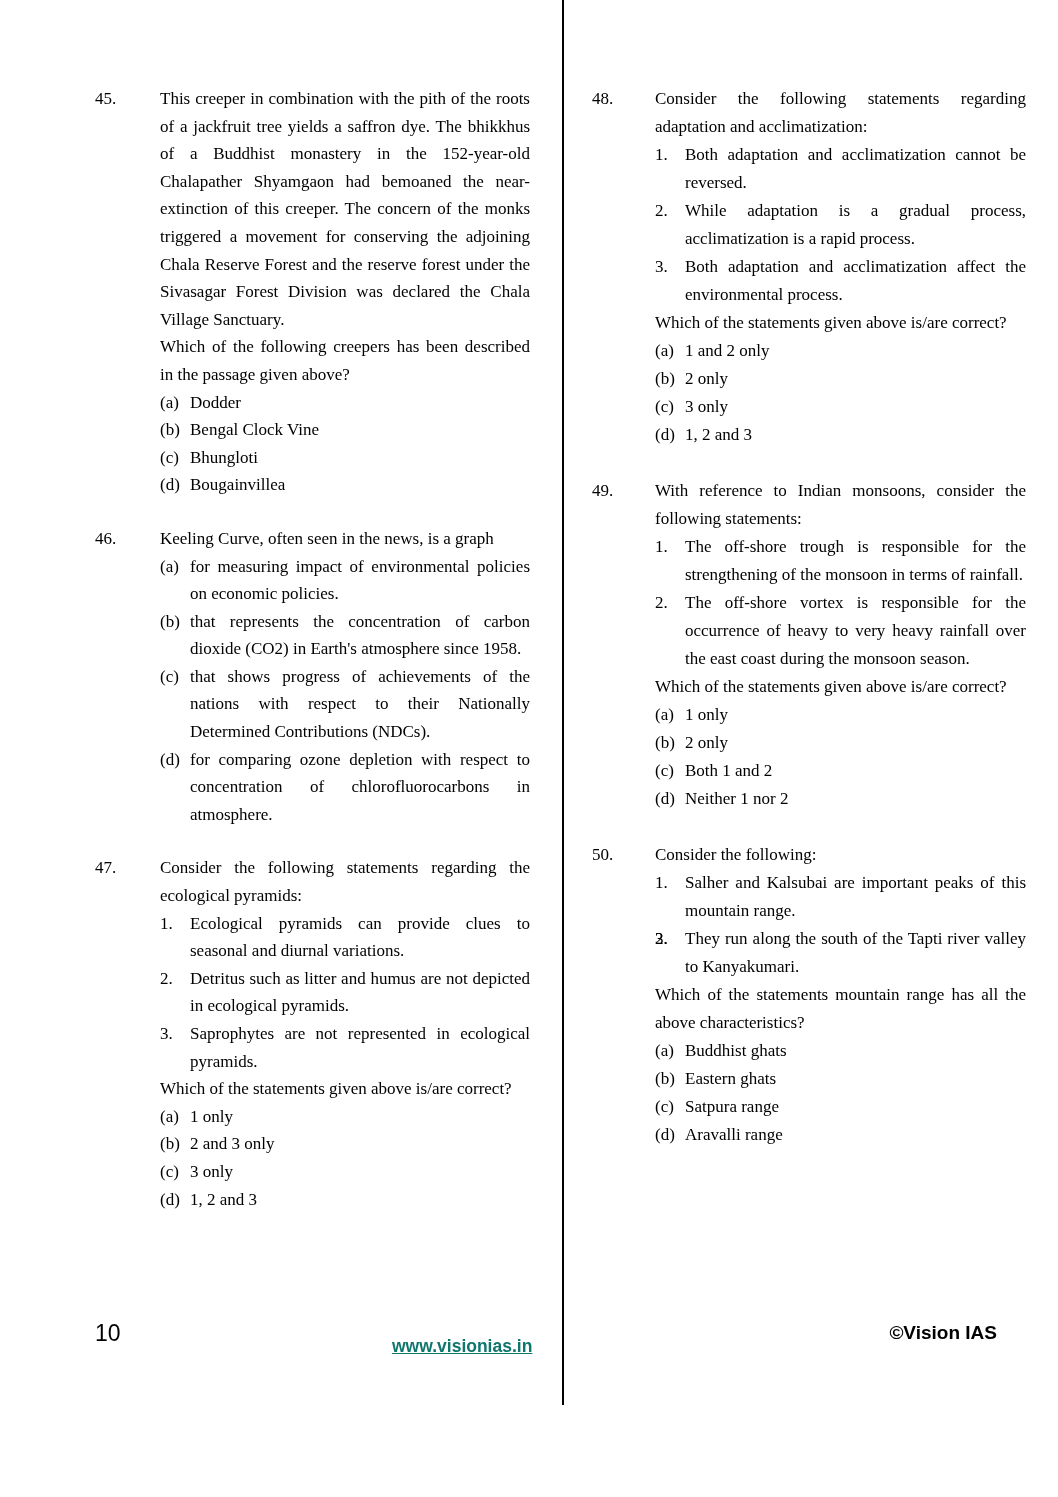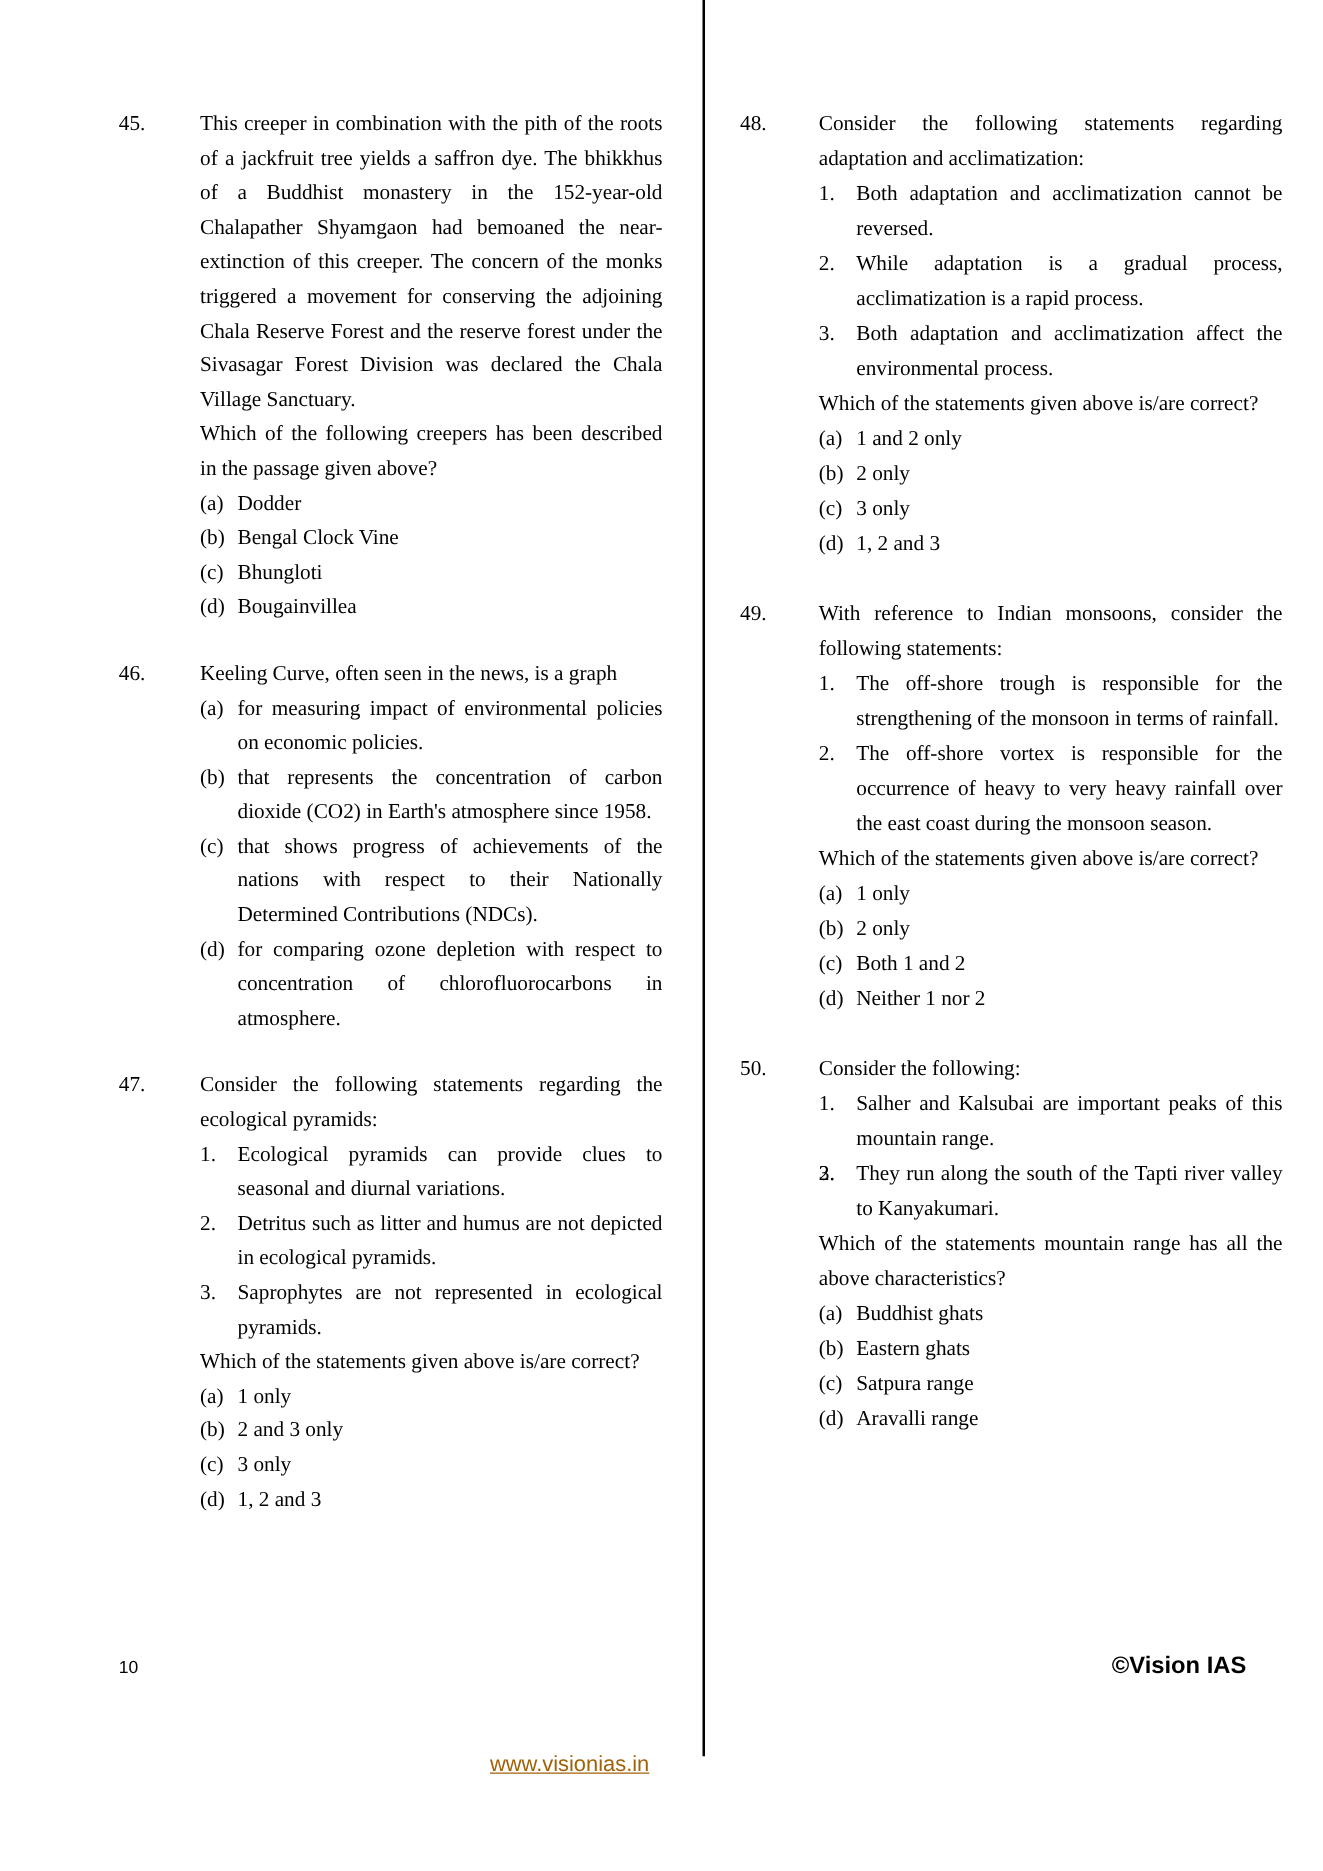--- a/index.html
+++ b/index.html
@@ -30,27 +30,27 @@
   .question { display: flex; }
   .qnum { flex: 0 0 65px; font-weight: 400; }
   .col-right .qnum { flex: 0 0 63px; }
   .qbody { flex: 1; text-align: justify; }
   .para { margin: 0; }
   .item { position: relative; padding-left: 30px; }
   .item-label { position: absolute; left: 0; top: 0; }
   .footer-page {
     position: absolute; left: 95px; top: 1322px;
     font-family: "Liberation Sans", sans-serif;
-    font-size: 14px; line-height: 22px; text-align: center;
+    font-size: 23px; line-height: 22px; text-align: center;
   }
   .footer-link {
-    position: absolute; left: 392px; top: 1400px;
+    position: absolute; left: 392px; top: 1335px;
     font-family: "Liberation Sans", sans-serif;
-    font-size: 17.5px; font-weight: 400; line-height: 22px;
-    color: #a16207; text-decoration: underline; cursor: pointer;
+    font-size: 17.5px; font-weight: 700; line-height: 22px;
+    color: #0f766e; text-decoration: underline; cursor: pointer;
   }
   .footer-copy {
     position: absolute; right: 61px; top: 1322px;
     font-family: "Liberation Sans", sans-serif;
     font-size: 19px; font-weight: 700; line-height: 22px;
   }
 </style>
 </head>
 <body>
 

